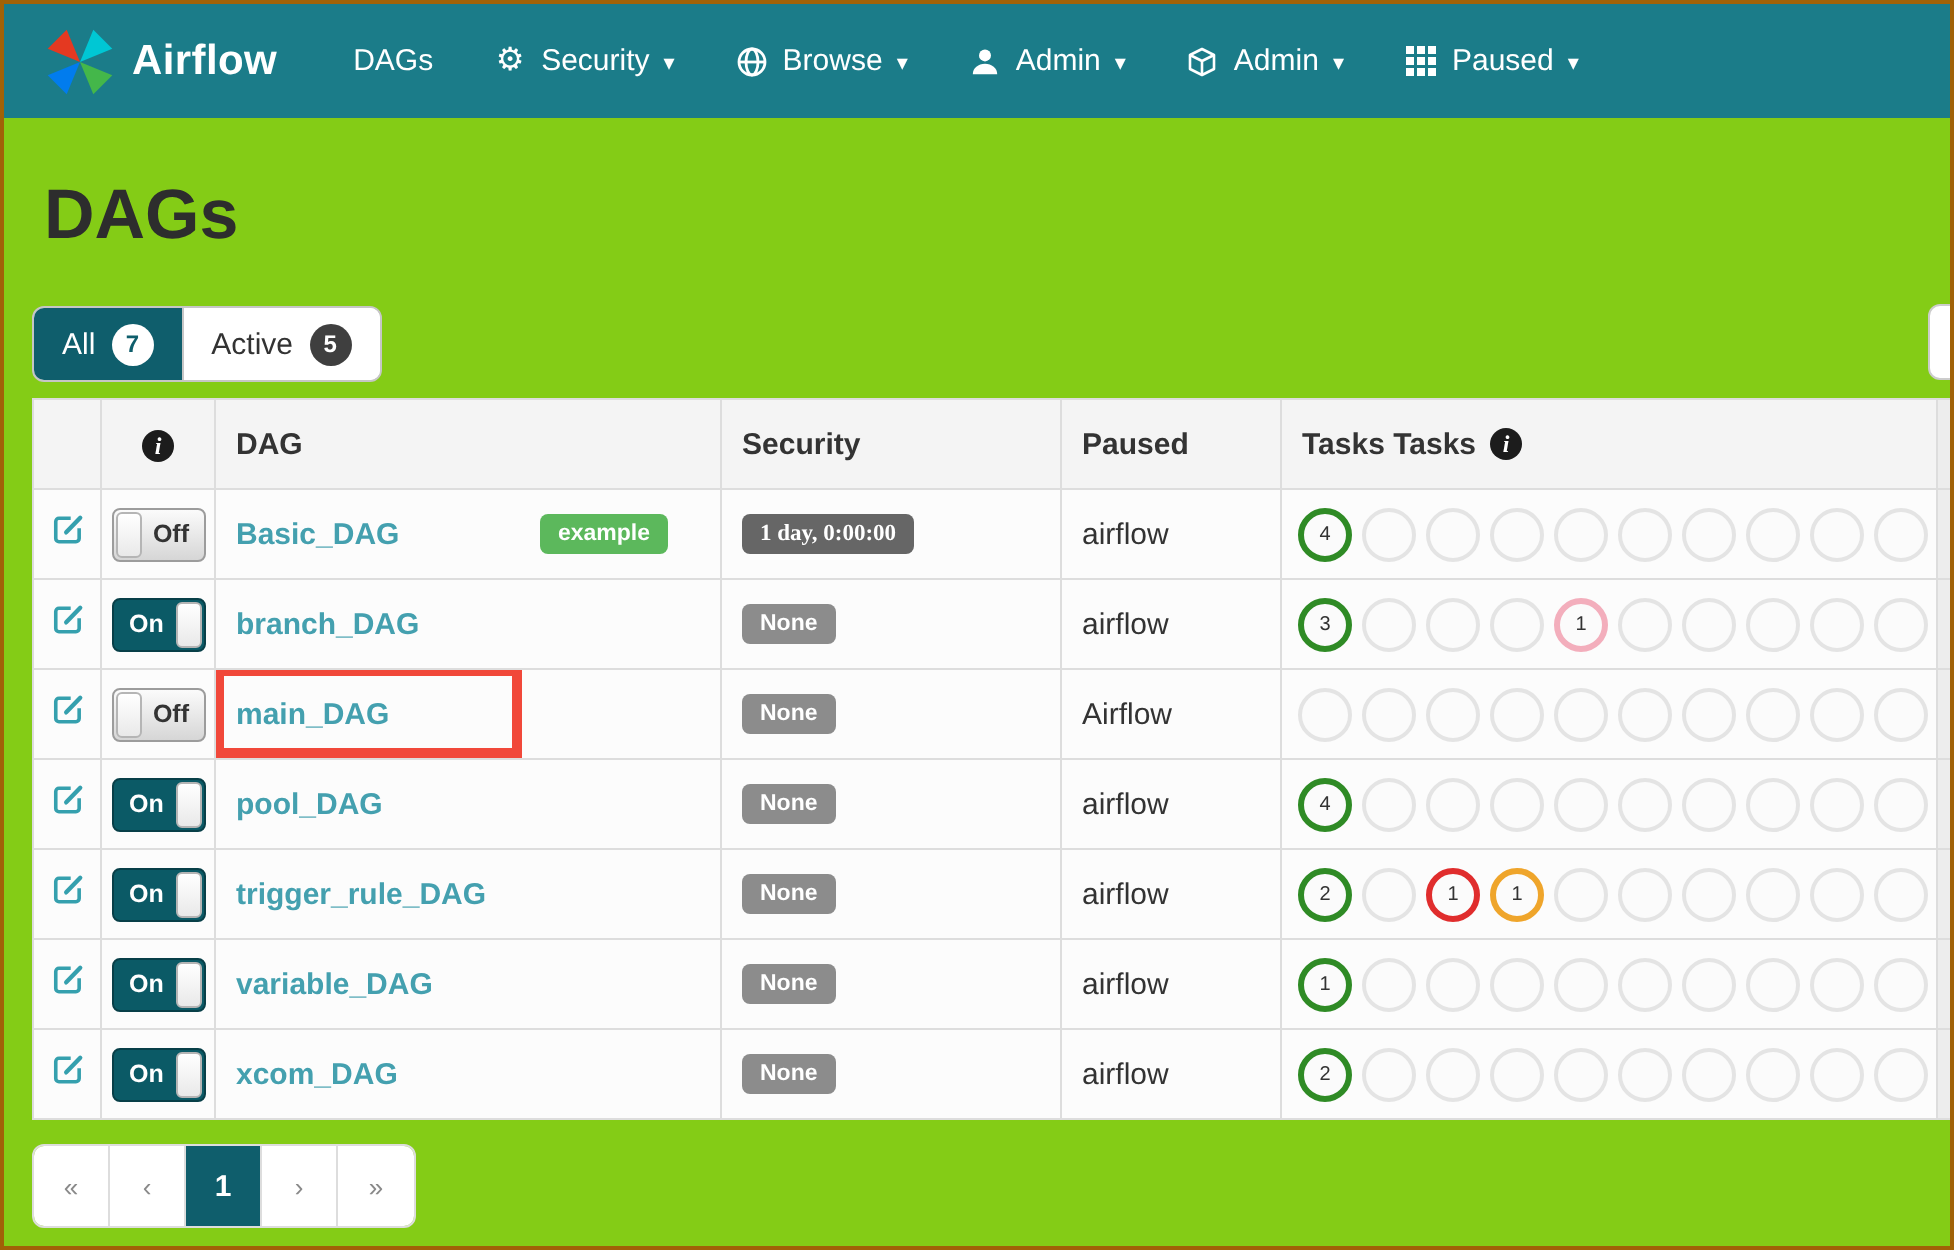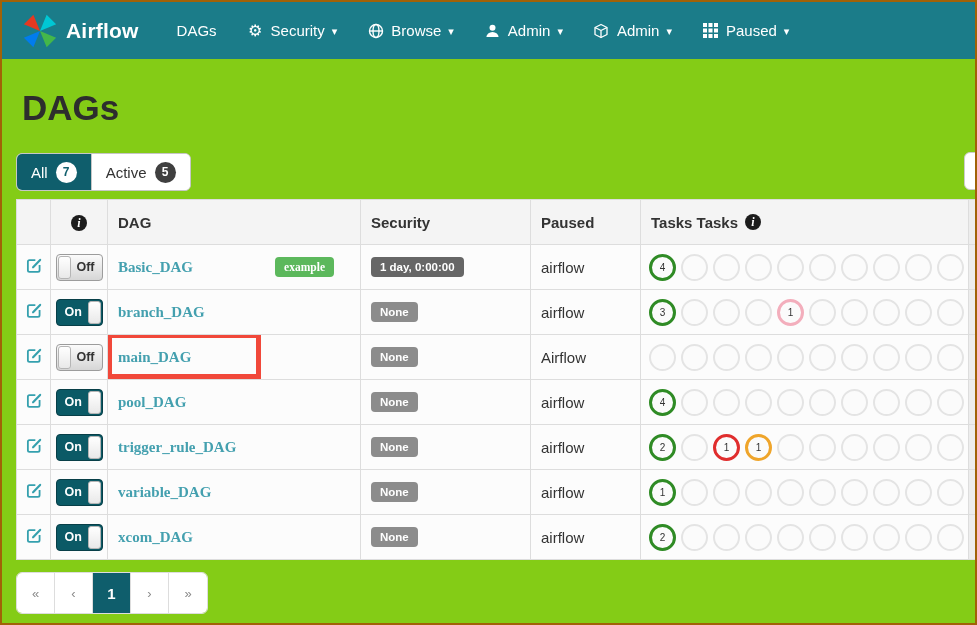--- a/index.html
+++ b/index.html
@@ -47,21 +47,21 @@
   th,td{border:1px solid #ddd;height:45px;padding:0 10px;box-sizing:border-box;overflow:hidden;}
   thead th{background:#f4f4f4;text-align:left;color:#333;font-size:15px;}
   tbody td{background:#fcfcfc;color:#333;}
   .c-edit,.c-tog{text-align:center;padding:0;}
   .info-dot{display:inline-flex;align-items:center;justify-content:center;width:16px;height:16px;
             border-radius:50%;background:#1c1c1c;color:#fff;font-family:"Liberation Serif",serif;
             font-style:italic;font-weight:bold;font-size:12px;line-height:1;}
   .hdr-tasks{display:flex;align-items:center;gap:7px;}
   .sliver{background:#ededed !important;padding:0;}
 
-  .dag-cell{position:relative;font-family:Liberation Serif, serif;}
+  .dag-cell{position:relative;}
   .dag-flex{display:flex;align-items:center;justify-content:space-between;padding-right:16px;}
   .dag-link{color:#44a0af;font-weight:bold;text-decoration:none;font-size:15px;}
   .tag-badge{display:inline-block;background:#5cb85c;color:#fff;font-size:11.5px;font-weight:bold;
              padding:4px 9px;border-radius:4px;}
   .sched-badge{display:inline-block;color:#fff;font-size:11.5px;font-weight:bold;
                padding:4px 9px;border-radius:4px;}
   .red-highlight{position:absolute;left:-1px;top:-2px;width:154px;height:46px;box-sizing:border-box;
                  border:5px solid #f1483a;z-index:4;pointer-events:none;}
 
   
@@ -225,21 +225,21 @@
             <td class="c-tog"><div class="toggle off">
                 <span>Off</span>
                 <span class="knob"></span>
               </div></td>
             <td class="dag-cell">
               <div class="dag-flex">
                 <a class="dag-link" href="#" style="color: rgb(68, 160, 175);">Basic_DAG</a>
                 <span class="tag-badge" style="background: rgb(92, 184, 92);">example</span>
               </div>
             </td>
-            <td><span class="sched-badge" style="background: rgb(102, 102, 102);">1 day, 0:00:00</span></td>
+            <td><span class="sched-badge" style="background: rgb(102, 102, 102); font-family: Liberation Serif, serif;">1 day, 0:00:00</span></td>
             <td>airflow</td>
             <td class="tasks-cell"><span class="task-circle" style="border: 3px solid rgb(47, 139, 37);">4</span><span class="task-circle" style="border: 2px solid rgb(228, 228, 228);"></span><span class="task-circle" style="border: 2px solid rgb(228, 228, 228);"></span><span class="task-circle" style="border: 2px solid rgb(228, 228, 228);"></span><span class="task-circle" style="border: 2px solid rgb(228, 228, 228);"></span><span class="task-circle" style="border: 2px solid rgb(228, 228, 228);"></span><span class="task-circle" style="border: 2px solid rgb(228, 228, 228);"></span><span class="task-circle" style="border: 2px solid rgb(228, 228, 228);"></span><span class="task-circle" style="border: 2px solid rgb(228, 228, 228);"></span><span class="task-circle" style="border: 2px solid rgb(228, 228, 228);"></span></td>
             <td class="sliver"></td>
           </tr>
           <tr>
             <td class="c-edit"><span class="edit-btn">
                 <svg width="18" height="18" viewBox="0 0 20 20" fill="none" stroke="#35a0ae" stroke-width="2">
                   <path d="M11.5 3.5 H5 a1.8 1.8 0 0 0 -1.8 1.8 v9.4 a1.8 1.8 0 0 0 1.8 1.8 h9.4 a1.8 1.8 0 0 0 1.8 -1.8 V9"></path>
                   <path d="M9 11.3 L16.8 3.2" stroke-linecap="round" stroke-width="2.4"></path>
                   <path d="M8.2 12.4 l1.2 -0.2 -0.8 -0.8 Z" fill="#35a0ae" stroke="none"></path>

